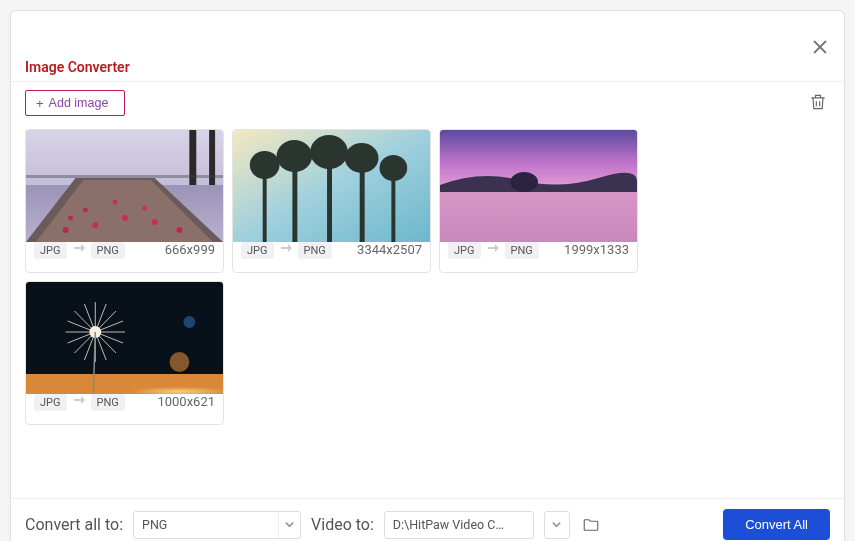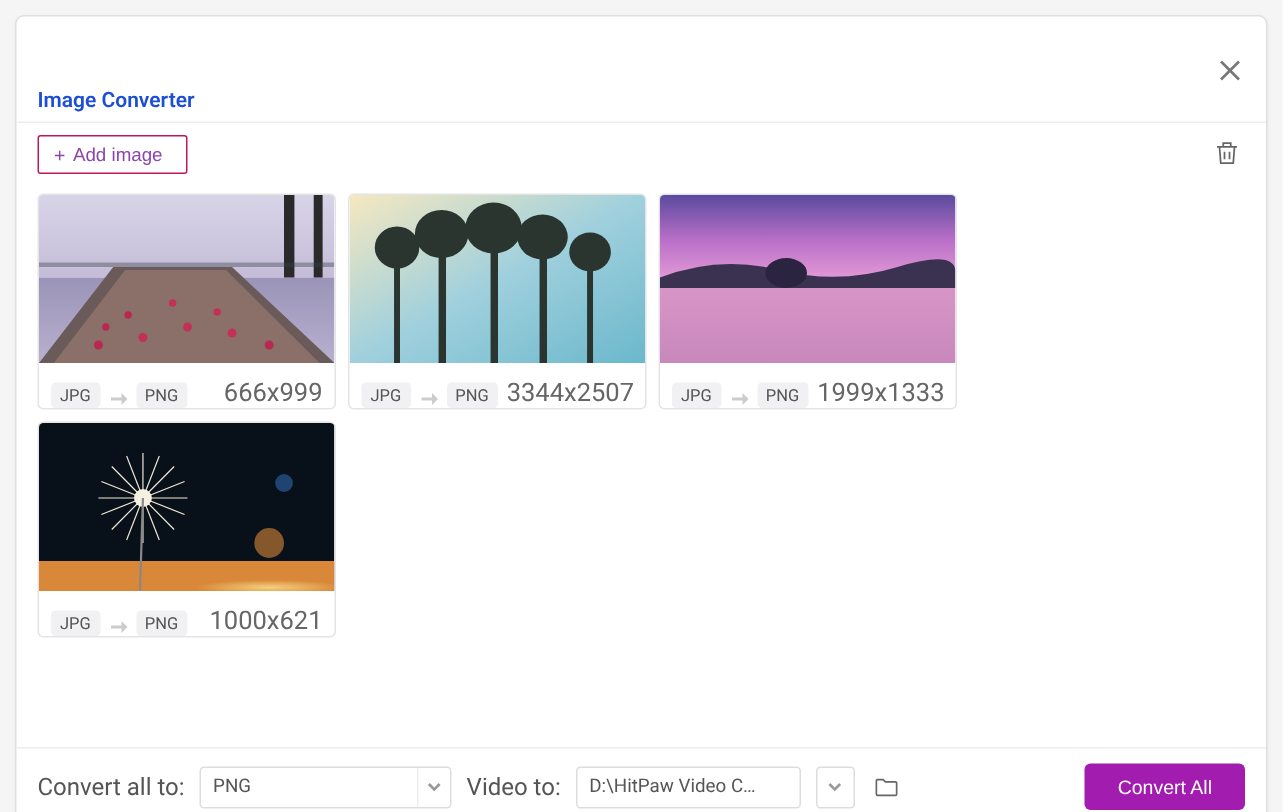--- a/index.html
+++ b/index.html
@@ -24,21 +24,21 @@
   .titlebar {
     display: flex;
     align-items: center;
     justify-content: space-between;
     padding: 8px 14px 6px 14px;
     border-bottom: 1px solid #eee;
   }
   .title {
     font-size: 14px;
     font-weight: 600;
-    color: #1d4ed8;
+    color: #b91c1c;
     margin-top: 40px;
   }
   .close-btn {
     width: 20px; height: 20px;
     display:flex;align-items:center;justify-content:center;
     cursor:pointer;
     color:#777;
   }
   .close-btn svg { width:14px; height:14px; stroke:#777; stroke-width:1.8; }
   .toolbar {
@@ -87,42 +87,42 @@
     background:#fff;
   }
   .thumb {
     width:100%;
     height:112px;
     display:block;
   }
   .card-footer {
     height:30px;
     display:flex;
-    align-items:flex-end;
+    align-items:flex-start;
     padding:0 8px;
     gap:6px;
     font-size:11.5px;
     color:#555;
   }
   .fmt-badge {
     background:#f1f1f4;
     padding:2px 6px;
     border-radius:3px;
     font-size:11px;
     color:#555;
   }
   .arrow-icon {
     color:#bbb;
     display:flex;
     align-items:center;
   }
   .arrow-icon svg { width:12px;height:12px;fill:#ccc; }
   .dims {
     margin-left:auto;
-    font-size:17px;
+    font-size:13px;
     color:#666;
   }
   .footer {
     border-top:1px solid #eee;
     padding:10px 14px;
     display:flex;
     align-items:center;
     gap:10px;
   }
   .footer-label {
@@ -155,21 +155,21 @@
   .select.dd-only { width:26px; padding:0; justify-content:center; }
   .select.dd-only .chev { position:static; border:none; }
   .folder-btn {
     width:22px;height:22px;
     cursor:pointer;
     display:flex;align-items:center;justify-content:center;
   }
   .folder-btn svg { width:18px;height:18px;stroke:#666;stroke-width:1.5;fill:none; }
   .convert-all-btn {
     margin-left:auto;
-    background:#a21caf;
+    background:#1d4ed8;
     color:#fff;
     border:none;
     border-radius:4px;
     padding:8px 22px;
     font-size:13px;
     cursor:pointer;
   }
   .path-text {
     white-space:nowrap;
     overflow:hidden;

